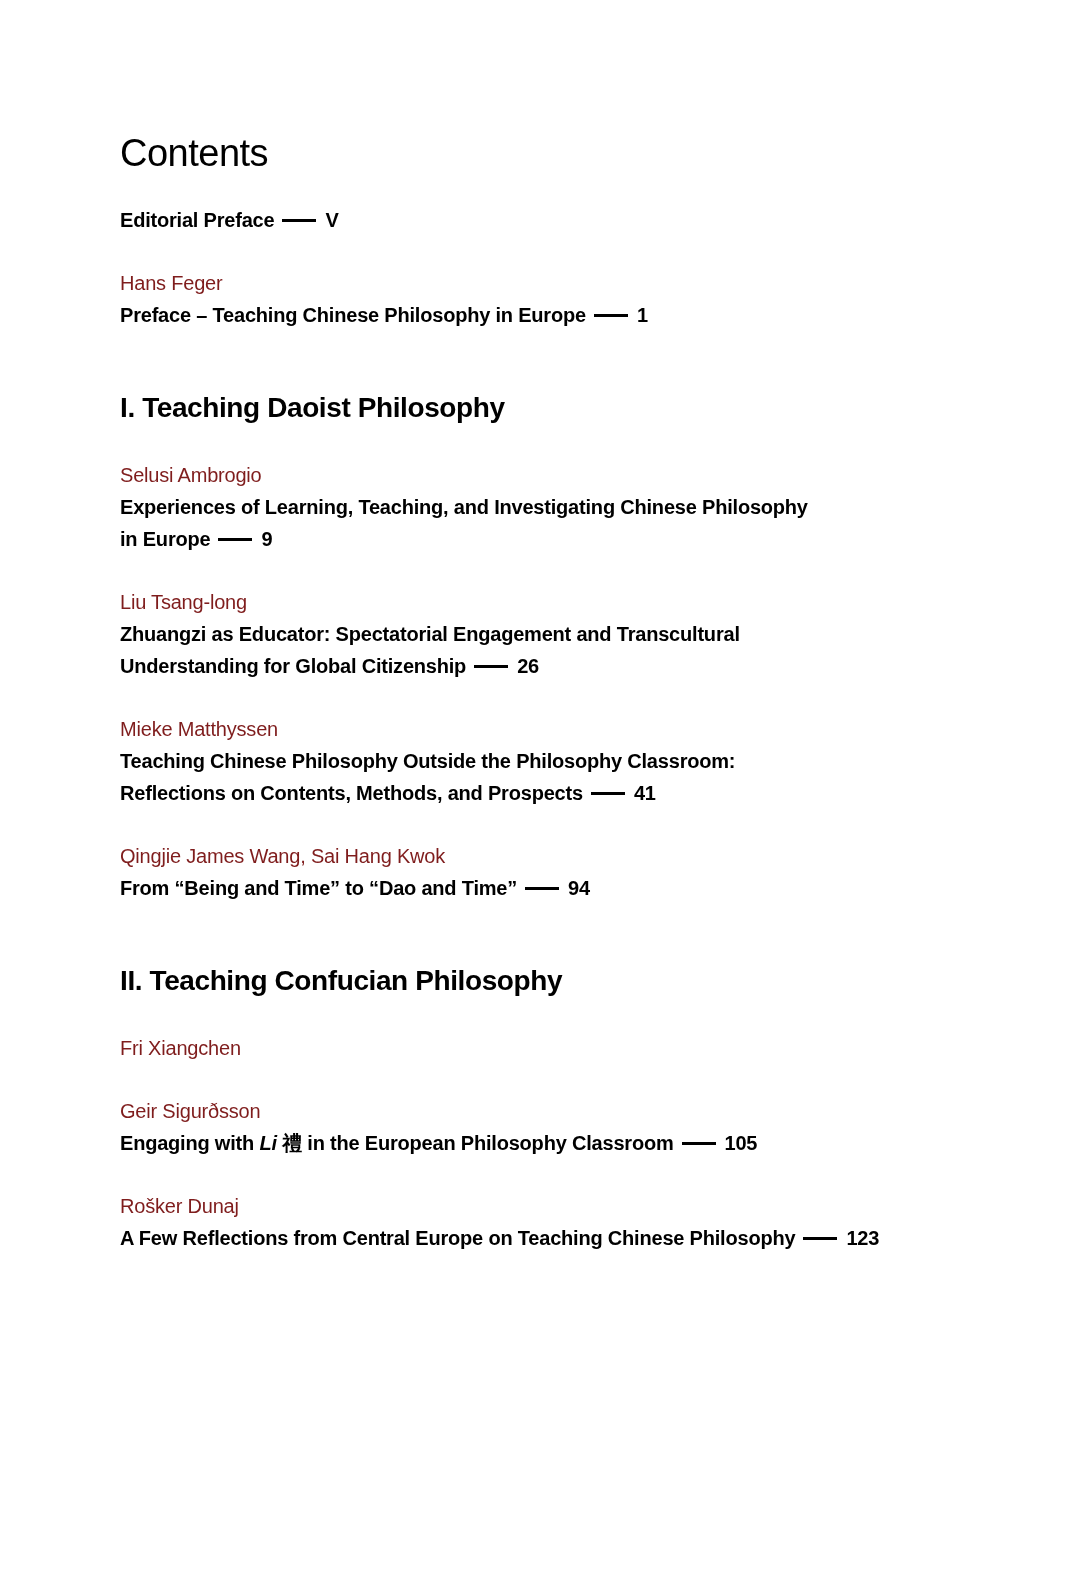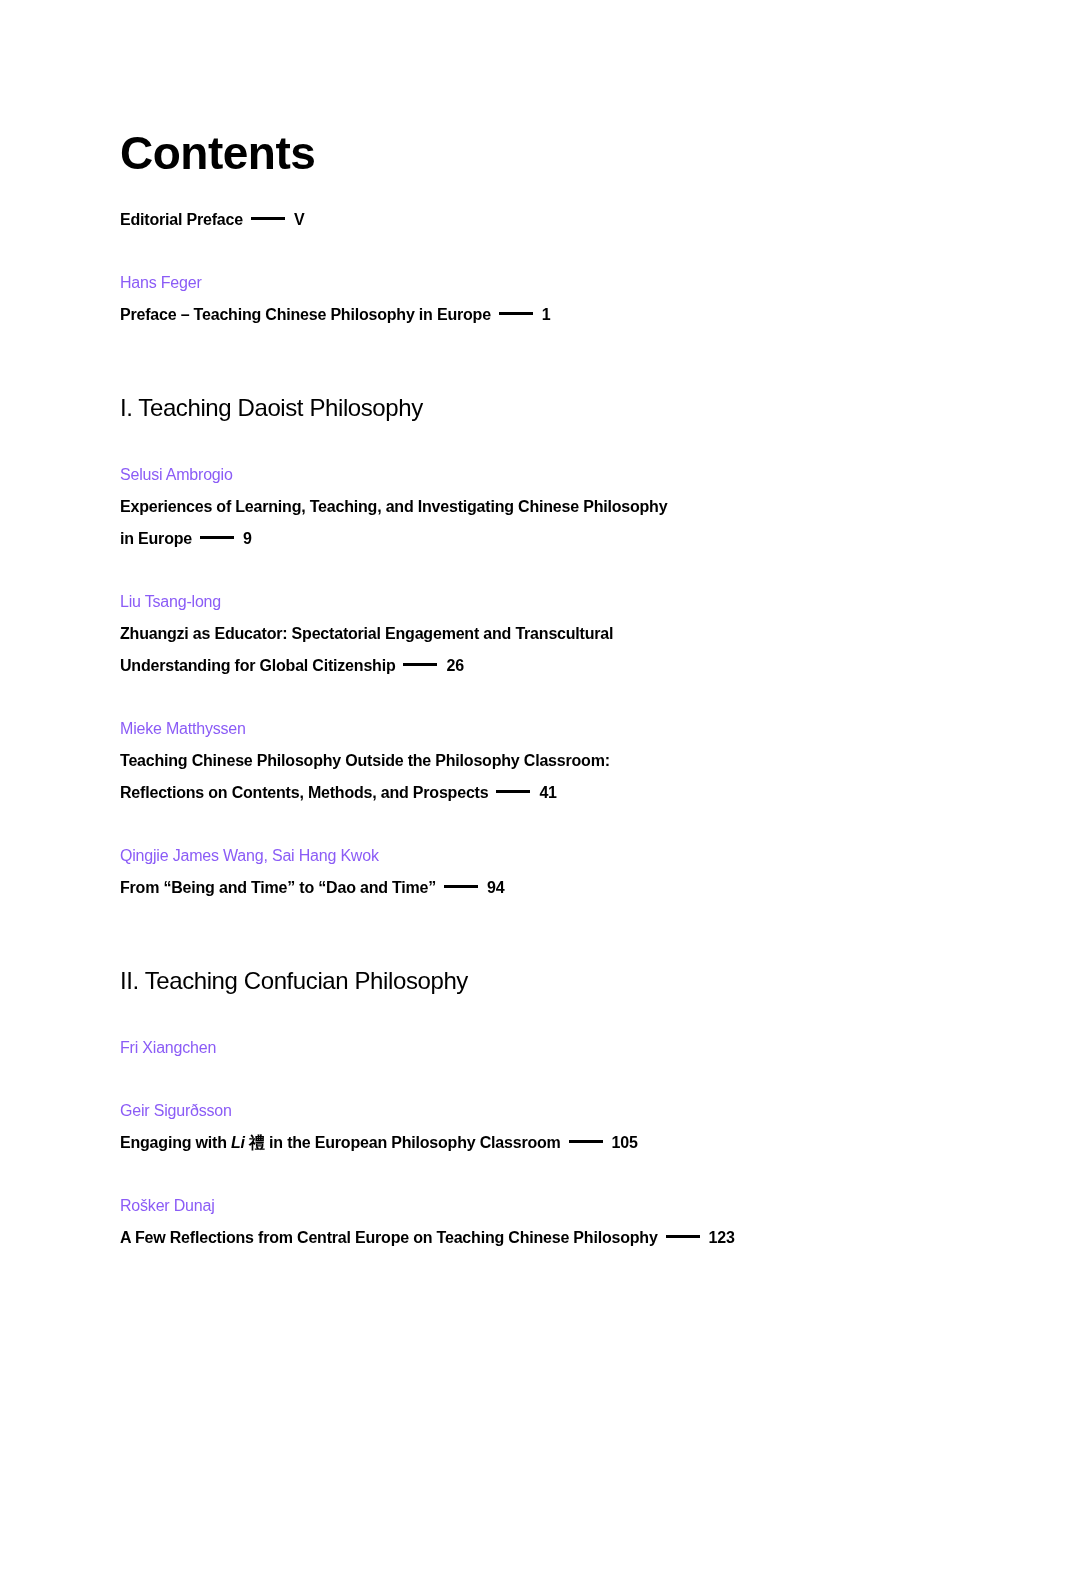--- a/index.html
+++ b/index.html
@@ -10,42 +10,42 @@
     overflow: hidden;
     font-family: "Liberation Sans", "DejaVu Sans", sans-serif;
     color: #000000;
   }
   .page {
     width: 100%;
     height: 100%;
     padding: 134px 40px 0 120px;
   }
   h1.contents-title {
-    font-size: 46px;
+    font-size: 38px;
     line-height: 38px;
-    font-weight: 700;
+    font-weight: 400;
     letter-spacing: -0.5px;
     margin: 0 0 32px 0;
   }
   h2.section-heading {
-    font-size: 24px;
+    font-size: 28px;
     line-height: 34px;
-    font-weight: 400;
+    font-weight: 700;
     letter-spacing: -0.4px;
     margin: 60px 0 34px 0;
   }
   .entry {
-    font-size: 16px;
+    font-size: 20px;
     line-height: 32px;
     letter-spacing: -0.2px;
     margin-bottom: 31px;
   }
   .entry .author {
     font-weight: 400;
-    color: #8b5cf6;
+    color: #7f1d1d;
   }
   .entry .title {
     font-weight: 700;
     white-space: nowrap;
   }
   .entry .title em { font-style: italic; }
   .rule {
     display: inline-block;
     width: 34px;
     height: 3px;

